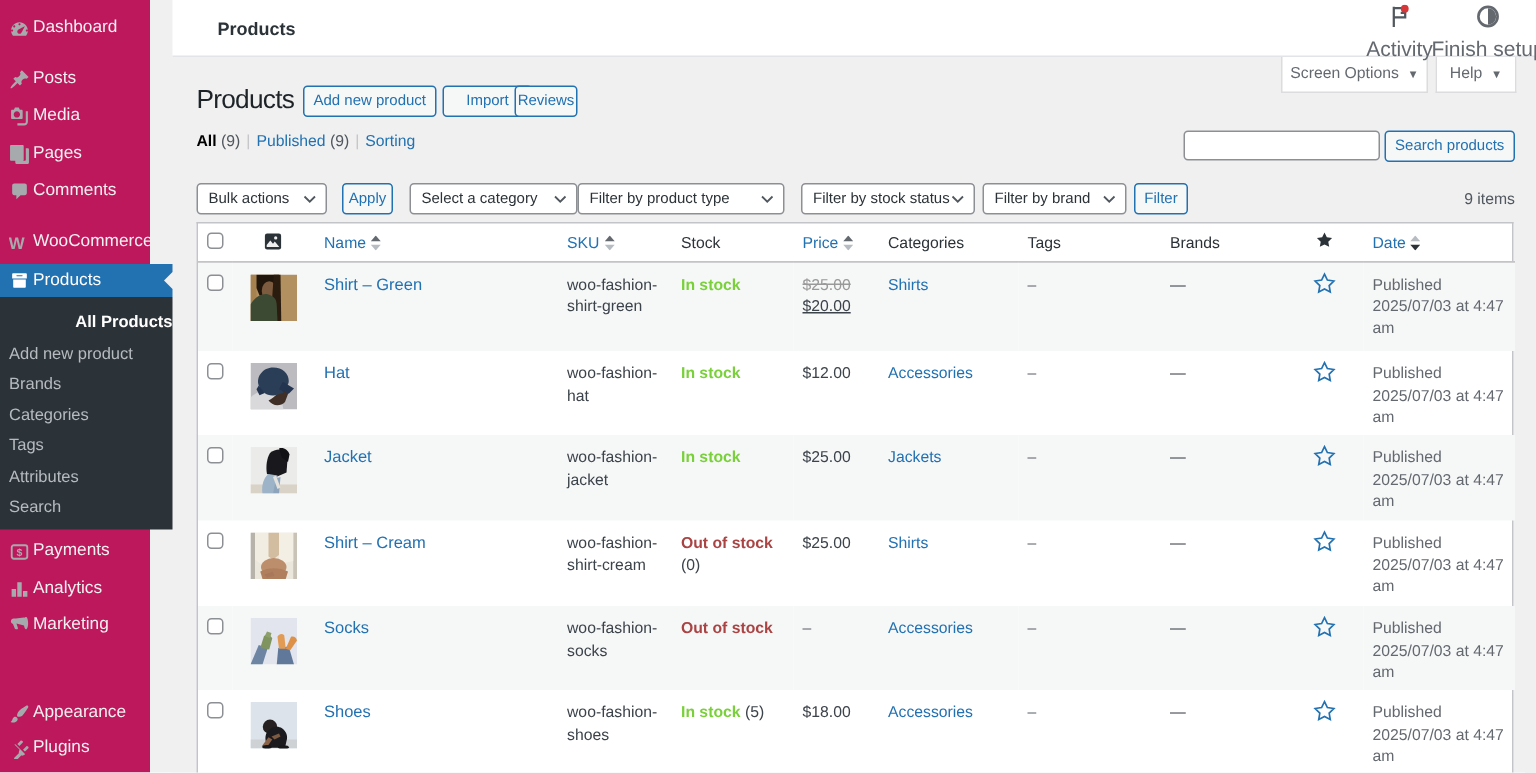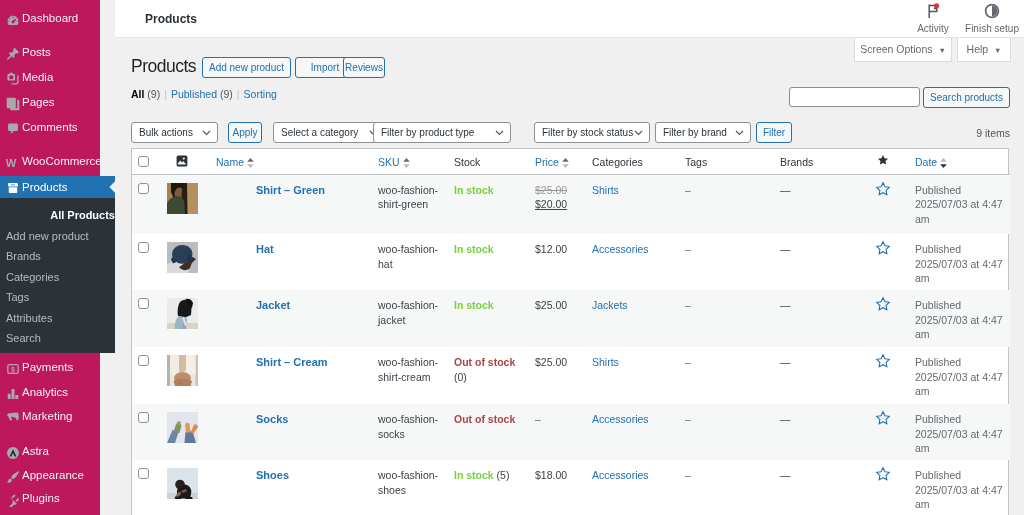--- a/index.html
+++ b/index.html
@@ -11,21 +11,21 @@
 .mi { position:absolute; left:0; width:115px; height:24px; color:#f0f0f1; font-size:11.5px; line-height:24px; }
 .mi .ic { position:absolute; left:6px; top:5px; width:14px; height:14px; }
 .mi .lb { position:absolute; left:22px; top:0; }
 .mi.active { background:#2271b1; color:#fff; }
 .arrow { position:absolute; left:111px; top:183px; width:8px; height:8px; background:#f0f0f1; transform:rotate(45deg); z-index:6; }
 .smi { position:absolute; left:6px; width:109px; height:20px; color:#b6bbc0; font-size:11px; line-height:20px; }
 .smi.cur { color:#fff; font-weight:bold;text-align:right; }
 
 #topbar { position:absolute; left:115px; top:0; width:909px; height:38px; background:#fff; border-bottom:1px solid #e2e4e7; z-index:4; }
 #topbar .crumb { position:absolute; left:30px; top:12px; font-size:12px; font-weight:bold; color:#2c3338; }
-.hicon { position:absolute; top:3px; text-align:center; color:#50575e; font-size:10px; }
+.hicon { position:absolute; top:3px; text-align:center; color:#50575e; font-size:14px; }
 .hicon .hlbl { display:block; margin-top:2px; color:#646970; }
 
 .stab { position:absolute; top:38px; height:24px; background:#fff; border:1px solid #dcdcde; border-top:none; color:#646970; font-size:10.5px; line-height:22px; text-align:center; z-index:3; }
 
 #content { position:absolute; left:115px; top:38px; width:909px; height:477px; background:#f0f0f1; }
 h1 { position:absolute; left:16px; top:18px; font-size:17.5px; font-weight:400; color:#1d2327; letter-spacing:-0.5px; }
 .btn { position:absolute; height:21px; background:#f6f7f7; border:1px solid #2271b1; border-radius:3px; color:#2271b1; font-size:10px; line-height:19px; text-align:center; }
 .subsub { position:absolute; left:16px; top:50px; font-size:10.5px; color:#646970; }
 .subsub a { color:#2271b1; text-decoration:none; }
 .subsub .cnt { color:#50575e; }
@@ -37,21 +37,21 @@
 .fsel svg { position:absolute; right:6px; top:7px; }
 .nitems { position:absolute; right:14px; top:89px; font-size:10.5px; color:#50575e; }
 
 #tablewrap { position:absolute; left:16px; top:110px; width:878px; height:380px; background:#fff; border:1px solid #c3c4c7; border-bottom:none; }
 table { border-collapse:collapse; table-layout:fixed; width:878px; font-size:10.5px; color:#3c434a; }
 th { font-weight:400; text-align:left; color:#2c3338; }
 thead th { height:25px; border-bottom:1px solid #c3c4c7; padding:2px 0 0 6px; vertical-align:middle; }
 td { padding:8px 0 0 6px; vertical-align:top; line-height:14.5px; }
 tr.alt { background:#f6f7f7; }
 a { color:#2271b1; text-decoration:none; }
-.rowname { font-weight:bold; font-size:11px;margin-left:40px; }
+.rowname { font-weight:normal; font-size:11px; }
 .thumb { width:31px; height:31px; display:block; margin-left:6px; }
 .cb { width:11px; height:11px; background:#fff; border:1px solid #8c8f94; border-radius:3px; display:inline-block; }
 .instock { color:#7ad03a; font-weight:bold; }
 .outstock { color:#a44; font-weight:bold;text-align:right; }
 del { color:#999; }
 ins { text-decoration:underline; color:#3c434a; }
 .gray { color:#646970; }
 .sortgl { display:inline-block; vertical-align:middle; margin-left:3px; }
 </style>
 </head>
@@ -119,27 +119,20 @@
       <span class="ic"><svg width="14" height="14" viewBox="0 0 20 20">
           <path fill="#a7aaad" d="M2.5 17V9.5h4.2V17H2.5zm5.4 0V3h4.2v14H7.9zm5.4 0v-5.5h4.2V17h-4.2z"></path>
         </svg></span>
       <span class="lb">Analytics</span>
     </div>
   <div class="mi" style="top:404px">
       <span class="ic"><svg width="14" height="14" viewBox="0 0 20 20">
           <path fill="#a7aaad" d="M16.2 2c1.1 0 2 2.6 2 5.8s-.9 5.8-2 5.8c-.8 0-1.6-1.5-1.9-3.6l-7.2-2 1.4 4.3c.2.6-.2 1.2-.8 1.2H6.6c-.5 0-.9-.3-1.1-.7L3.8 8.5C2.7 8.2 1.8 7.2 1.8 6c0-1.5 1.2-2.7 2.7-2.7h2.1l7.7-1C14.6 2.9 15.4 2 16.2 2z"></path>
         </svg></span>
       <span class="lb">Marketing</span>
-    </div>
-  <div class="mi" style="top:439px">
-      <span class="ic"><svg width="14" height="14" viewBox="0 0 20 20">
-          <circle cx="10" cy="10" r="8.5" fill="#a7aaad"></circle>
-          <path d="M10 4.5L14.8 15h-2.4L10 9.5 7.6 15H5.2z" fill="#1d2327"></path>
-        </svg></span>
-      <span class="lb">Astra</span>
     </div>
   <div class="mi" style="top:463px">
       <span class="ic"><svg width="14" height="14" viewBox="0 0 20 20">
           <path fill="#a7aaad" d="M18.33 3.57s.27-.8-.31-1.36c-.53-.52-1.22-.24-1.22-.24-.61.3-5.76 3.47-7.67 5.57-.86.96-2.06 3.79-1.09 4.82.92.98 3.96-.17 4.79-1 2.06-2.06 5.21-7.17 5.5-7.79zM1.4 17.65c2.37-1.56 1.46-3.41 3.23-4.64.9-.62 2.1-.56 2.92.21l.03.03c.86.87.9 2.22.1 3.14-1.18 1.34-2.9 2.37-6.28 1.26z"></path>
         </svg></span>
       <span class="lb">Appearance</span>
     </div>
   <div class="mi" style="top:486px">
       <span class="ic"><svg width="14" height="14" viewBox="0 0 20 20">
           <path fill="#a7aaad" d="M13.11 4.36L9.87 7.6 8 5.73l3.24-3.24c.35-.34 1.05-.2 1.56.32.52.51.66 1.21.31 1.55zm-8 1.77l.91-.12 9.01 9.01-.13.91c-.02.16-.16.29-.33.34l-2.17.58c-.13.04-.27 0-.37-.09l-.23-.23-4.5 4.5c-.36.36-.96.36-1.32 0l-.89-.89c-.36-.36-.36-.96 0-1.32l4.5-4.5-.23-.23c-.09-.1-.13-.24-.09-.37l.58-2.17c.05-.17.18-.31.33-.35zm8.23 4.97l3.24-3.24c.34-.35 1.04-.21 1.55.31.52.51.66 1.21.32 1.55l-3.24 3.25-1.87-1.87z"></path>
@@ -171,21 +164,21 @@
   <div class="subsub"><b>All</b> <span class="cnt">(9)</span><span class="sep">|</span><a>Published</a> <span class="cnt">(9)</span><span class="sep">|</span><a>Sorting</a></div>
   <div id="searchbox"></div>
   <div class="btn" style="left:808px;top:49px;width:87px">Search products</div>
   <div class="fsel" style="left:16px;width:87px">Bulk actions<svg width="9" height="6" viewBox="0 0 9 6">
         <path fill="none" stroke="#50575e" stroke-width="1.2" d="M1 1l3.5 3.5L8 1"></path>
       </svg></div>
   <div class="btn" style="left:113px;top:84px;width:34px">Apply</div>
   <div class="fsel" style="left:158px;width:112px">Select a category<svg width="9" height="6" viewBox="0 0 9 6">
         <path fill="none" stroke="#50575e" stroke-width="1.2" d="M1 1l3.5 3.5L8 1"></path>
       </svg></div>
-  <div class="fsel" style="left:258px;width:138px">Filter by product type<svg width="9" height="6" viewBox="0 0 9 6">
+  <div class="fsel" style="left:270px;width:138px">Filter by product type<svg width="9" height="6" viewBox="0 0 9 6">
         <path fill="none" stroke="#50575e" stroke-width="1.2" d="M1 1l3.5 3.5L8 1"></path>
       </svg></div>
   <div class="fsel" style="left:419px;width:116px">Filter by stock status<svg width="9" height="6" viewBox="0 0 9 6">
         <path fill="none" stroke="#50575e" stroke-width="1.2" d="M1 1l3.5 3.5L8 1"></path>
       </svg></div>
   <div class="fsel" style="left:540px;width:96px">Filter by brand<svg width="9" height="6" viewBox="0 0 9 6">
         <path fill="none" stroke="#50575e" stroke-width="1.2" d="M1 1l3.5 3.5L8 1"></path>
       </svg></div>
   <div class="btn" style="left:641px;top:84px;width:36px">Filter</div>
   <div class="nitems">9 items</div>

